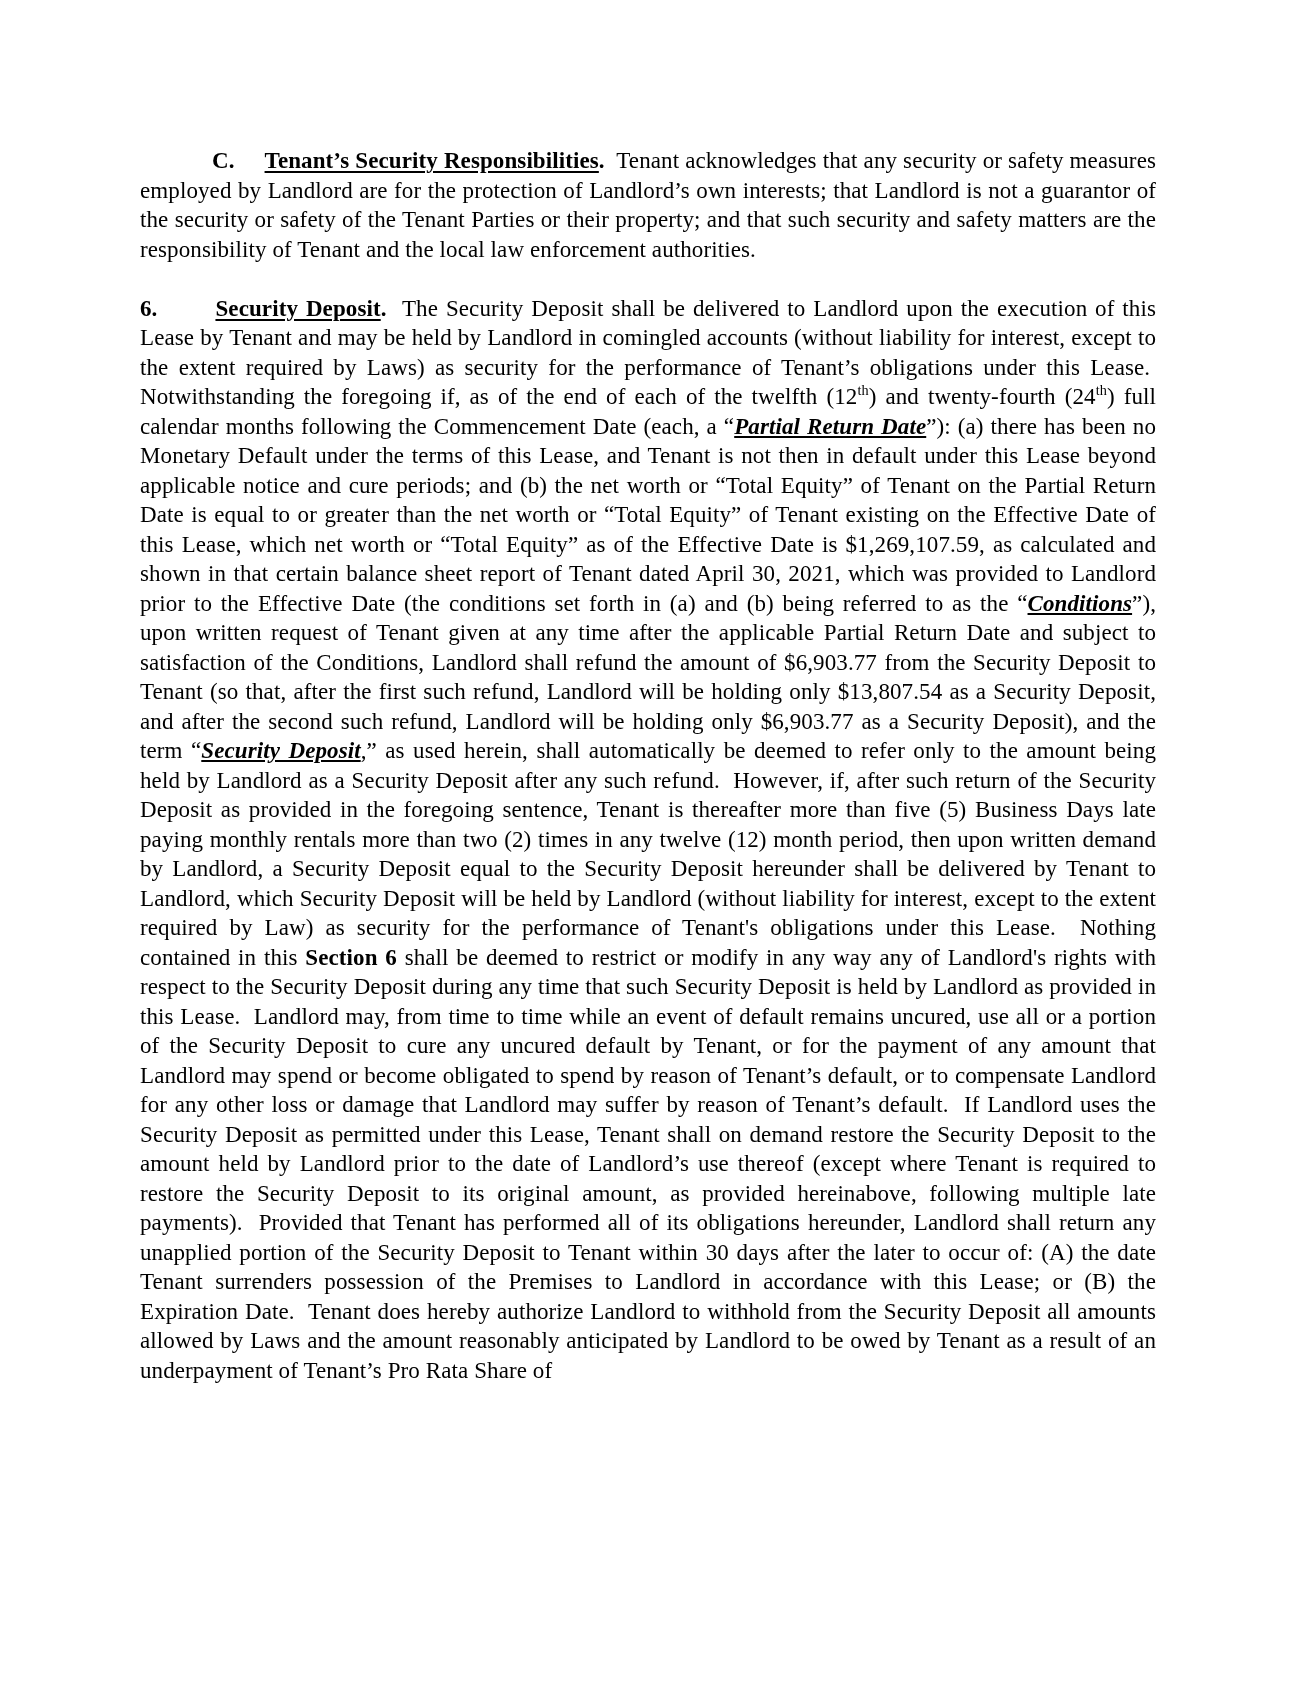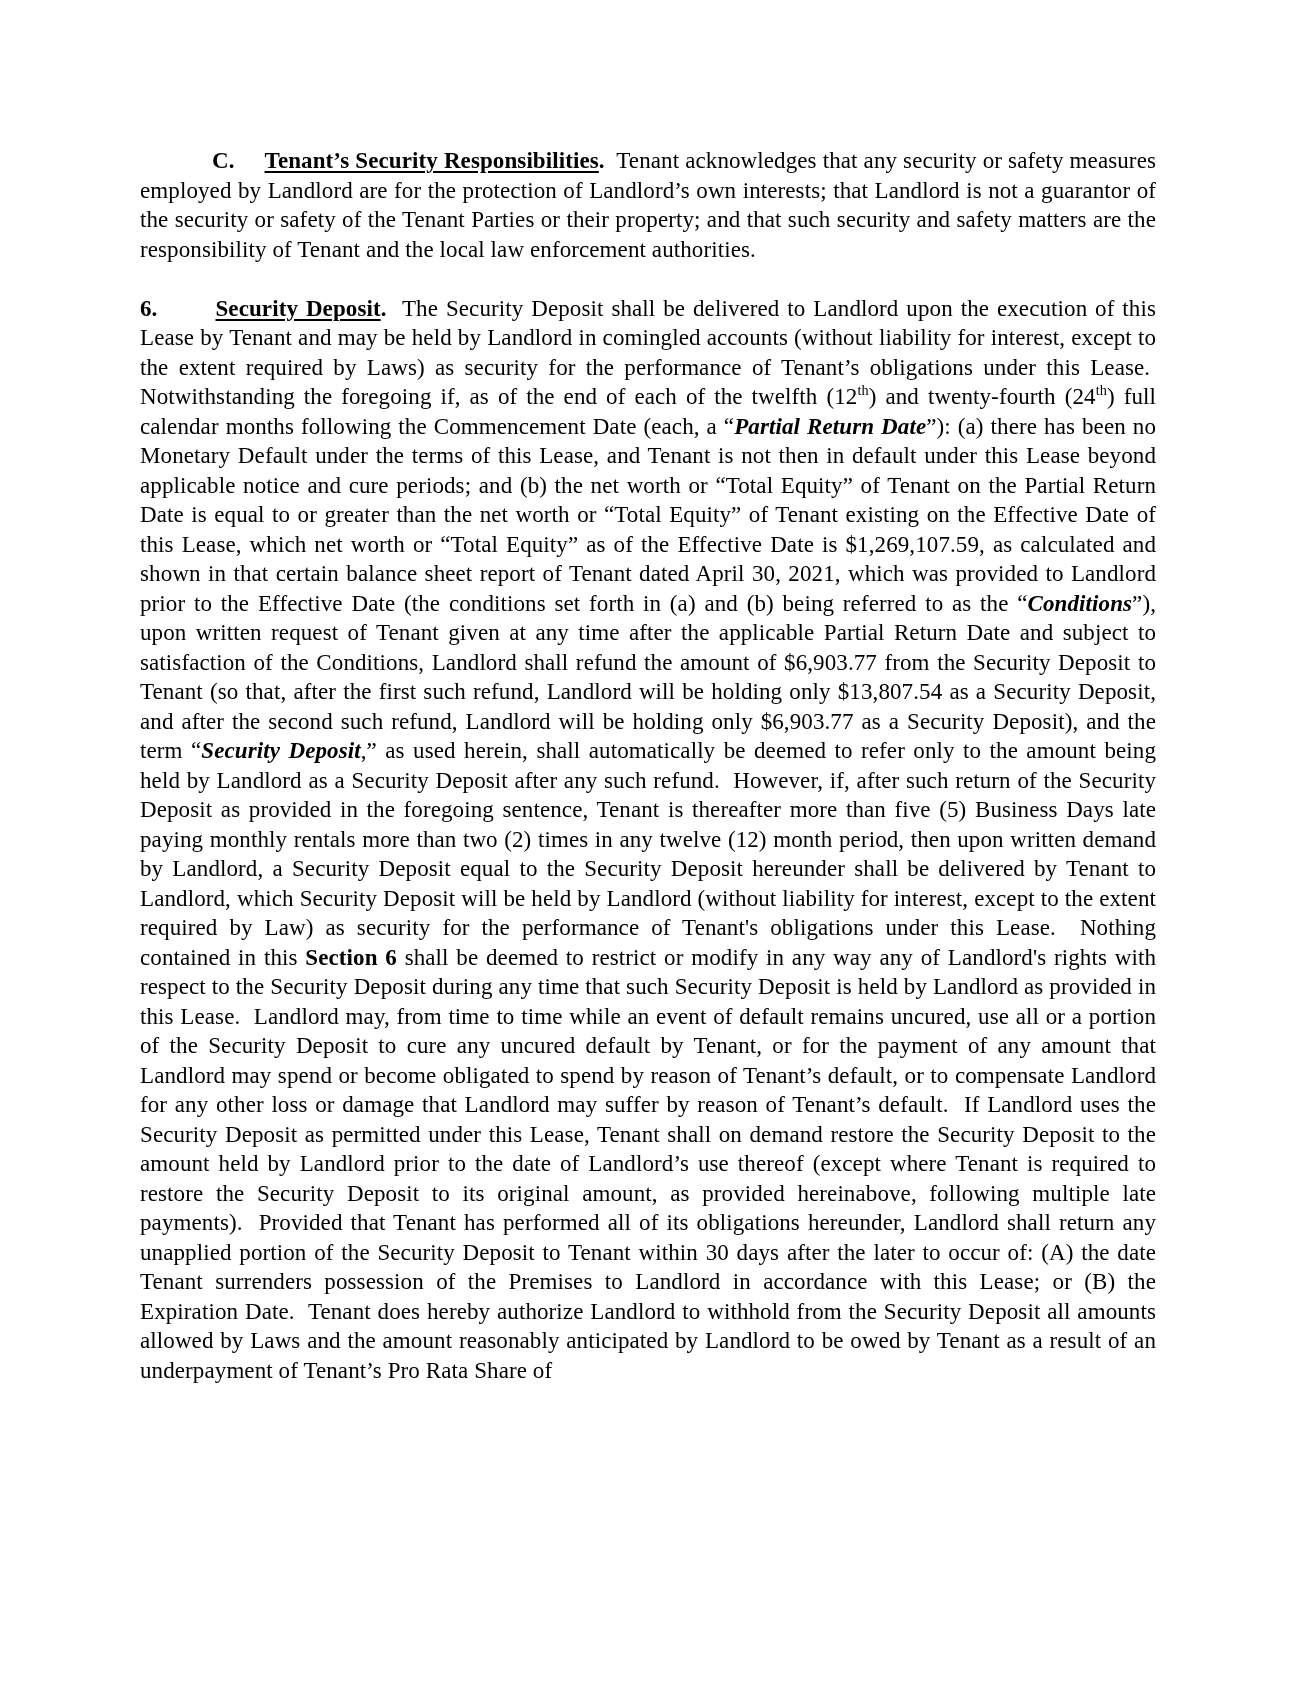--- a/index.html
+++ b/index.html
@@ -33,21 +33,21 @@
   p.para + p.para {
     margin-top: 29.5px;
   }
   .para-c {
     text-indent: 72px;
   }
   .para-6 {
     text-indent: 0;
   }
   .b { font-weight: bold; }
-  .i { font-style: italic; }
+  .i { font-style: italic; text-decoration: underline; }
   .u {
     text-decoration: underline;
     text-decoration-thickness: 2px;
     text-underline-offset: 3px;
   }
   .sup {
     vertical-align: super;
     font-size: 0.62em;
     line-height: 0;
   }

